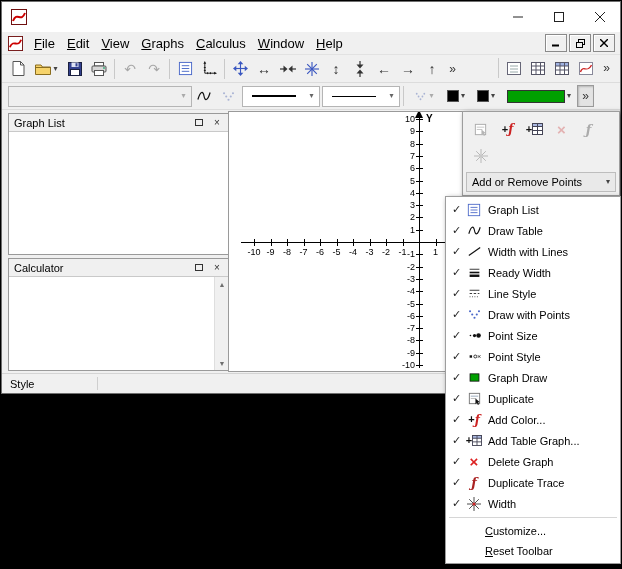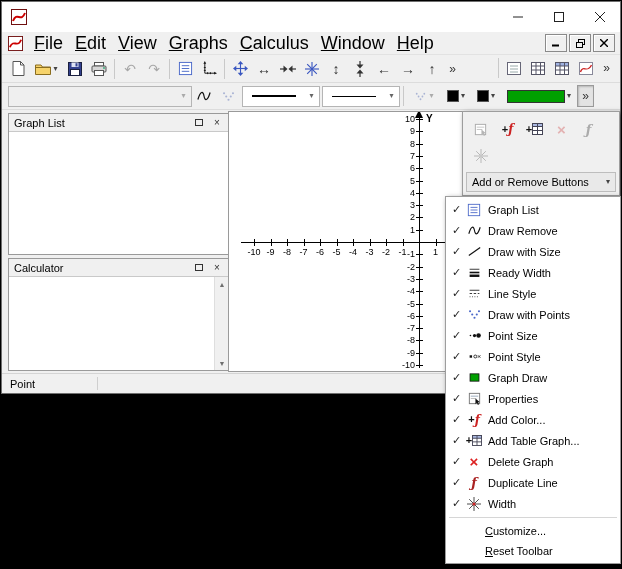--- a/index.html
+++ b/index.html
@@ -12,21 +12,21 @@
     border:1px solid #6f6f6f;display:flex;flex-direction:column}
   .titlebar{height:30px;background:#fff;display:flex;align-items:center;padding-left:9px;flex:0 0 auto}
   .app-icon{width:16px;height:16px;margin-right:8px;flex:0 0 auto}
   .title-text{font-size:12px;white-space:nowrap}
   .win-controls{margin-left:auto;display:flex;height:100%}
   .win-btn{width:41px;height:100%;display:flex;align-items:center;justify-content:center;background:none;border:0}
 
   .menubar{height:23px;background:#f0f0f0;display:flex;align-items:center;padding:0 4px;
     border-bottom:1px solid #e2e2e2;flex:0 0 auto}
   .menu-sys-icon{width:15px;height:15px;margin:0 5px 0 2px}
-  .mb-item{font-size:18px;padding:3px 6px;background:none;border:0;white-space:nowrap}
+  .mb-item{font-size:13px;padding:3px 6px;background:none;border:0;white-space:nowrap}
   .mdi-controls{margin-left:auto;display:flex;gap:2px;padding-right:1px}
   .mdi-btn{width:22px;height:18px;border:1px solid #8a8a8a;background:#f0f0f0;
     box-shadow:inset 1px 1px 0 #fff;display:flex;align-items:center;justify-content:center;font-size:10px;line-height:1}
 
   
   .toolbar{background:#f0f0f0;display:flex;align-items:center;padding:2px 4px;
     border-bottom:1px solid #dcdcdc;flex:0 0 auto;position:relative}
   .toolbar1{height:28px}.toolbar2{height:27px}
   .tb-btn{min-width:24px;height:22px;display:flex;align-items:center;justify-content:center;
     background:none;border:1px solid transparent;font-size:13px;color:#333;padding:0 1px}
@@ -524,21 +524,21 @@
             <div class="ylab" style="left: 164px; top: 223.4px;">-8</div>
             <div class="tick-y" style="left: 187px; top: 240.7px;"></div>
             <div class="ylab" style="left: 164px; top: 235.7px;">-9</div>
             <div class="tick-y" style="left: 187px; top: 253px;"></div>
             <div class="ylab" style="left: 164px; top: 248px;">-10</div>
           </div>
       </div>
     </div>
 
     <div class="statusbar">
-      <span>Point</span>
+      <span>Style</span>
       <span class="status-sep"></span>
     </div>
   </div>
 
   <div class="palette">
     <button class="pal-btn gray" style="left:5px;top:5px">
       <svg width="15" height="15" viewBox="0 0 16 16">
           <rect x="2.5" y="2.5" width="11" height="11" fill="#fff" stroke="#aaa"></rect>
           <line x1="4" y1="5.5" x2="12" y2="5.5" stroke="#c4c4c4"></line>
           <line x1="4" y1="8" x2="10" y2="8" stroke="#c4c4c4"></line>
@@ -569,21 +569,21 @@
           <g stroke="#b0b0b0">
             <line x1="8" y1="0" x2="8" y2="16"></line>
             <line x1="0" y1="8" x2="16" y2="8"></line>
             <line x1="2.5" y1="2.5" x2="13.5" y2="13.5"></line>
             <line x1="13.5" y1="2.5" x2="2.5" y2="13.5"></line>
           </g>
           <circle cx="8" cy="8" r="1.8" fill="#c8c8c8"></circle>
         </svg>
     </button>
     <div class="add-remove">
-      <span>Add or Remove Buttons</span>
+      <span>Add or Remove Points</span>
       <span class="dd">▾</span>
     </div>
   </div>
 
   <div class="menu">
 
     <div class="menu-row">
       <span class="mi-check">✓</span>
       <span class="mi-icon">
           <svg width="14" height="14" viewBox="0 0 16 16">
@@ -596,31 +596,31 @@
       <span class="mi-label">Graph List</span>
     </div>
 
     <div class="menu-row">
       <span class="mi-check">✓</span>
       <span class="mi-icon">
           <svg width="15" height="13" viewBox="0 0 16 16">
             <path d="M1 12 C4 2 7 2 8 8 C9 14 12 14 15 4" fill="none" stroke="#111" stroke-width="1.4"></path>
           </svg>
         </span>
-      <span class="mi-label">Draw Remove</span>
+      <span class="mi-label">Draw Table</span>
     </div>
 
     <div class="menu-row">
       <span class="mi-check">✓</span>
       <span class="mi-icon">
           <svg width="15" height="13" viewBox="0 0 16 16">
             <line x1="1" y1="13" x2="15" y2="3" stroke="#111" stroke-width="1.4"></line>
           </svg>
         </span>
-      <span class="mi-label">Draw with Size</span>
+      <span class="mi-label">Width with Lines</span>
     </div>
 
     <div class="menu-row">
       <span class="mi-check">✓</span>
       <span class="mi-icon">
           <svg width="15" height="13" viewBox="0 0 16 16">
             <line x1="2" y1="4" x2="14" y2="4" stroke="#111"></line>
             <line x1="2" y1="8" x2="14" y2="8" stroke="#111" stroke-width="2"></line>
             <line x1="2" y1="12" x2="14" y2="12" stroke="#111" stroke-width="3"></line>
           </svg>
@@ -695,21 +695,21 @@
     <div class="menu-row">
       <span class="mi-check">✓</span>
       <span class="mi-icon">
           <svg width="15" height="15" viewBox="0 0 16 16">
             <rect x="2.5" y="2.5" width="11" height="11" fill="#fff" stroke="#777"></rect>
             <line x1="4" y1="5.5" x2="12" y2="5.5" stroke="#9ab"></line>
             <line x1="4" y1="8" x2="10" y2="8" stroke="#bbb"></line>
             <path d="M9 8 v6 l1.6-1.4 1 2.2 1.2-.6 -1-2.1 2-.1z" fill="#111"></path>
           </svg>
         </span>
-      <span class="mi-label">Properties</span>
+      <span class="mi-label">Duplicate</span>
     </div>
 
     <div class="menu-row">
       <span class="mi-check">✓</span>
       <span class="mi-icon">
           <span class="plus">+</span>
           <span class="fred">ƒ</span>
         </span>
       <span class="mi-label">Add Color...</span>
     </div>
@@ -734,21 +734,21 @@
           <span class="xred">×</span>
         </span>
       <span class="mi-label">Delete Graph</span>
     </div>
 
     <div class="menu-row">
       <span class="mi-check">✓</span>
       <span class="mi-icon">
           <span class="fdup">ƒ</span>
         </span>
-      <span class="mi-label">Duplicate Line</span>
+      <span class="mi-label">Duplicate Trace</span>
     </div>
 
     <div class="menu-row">
       <span class="mi-check">✓</span>
       <span class="mi-icon">
           <svg width="14" height="14" viewBox="0 0 16 16">
             <g stroke="#333">
               <line x1="8" y1="0" x2="8" y2="16"></line>
               <line x1="0" y1="8" x2="16" y2="8"></line>
               <line x1="2.5" y1="2.5" x2="13.5" y2="13.5"></line>

